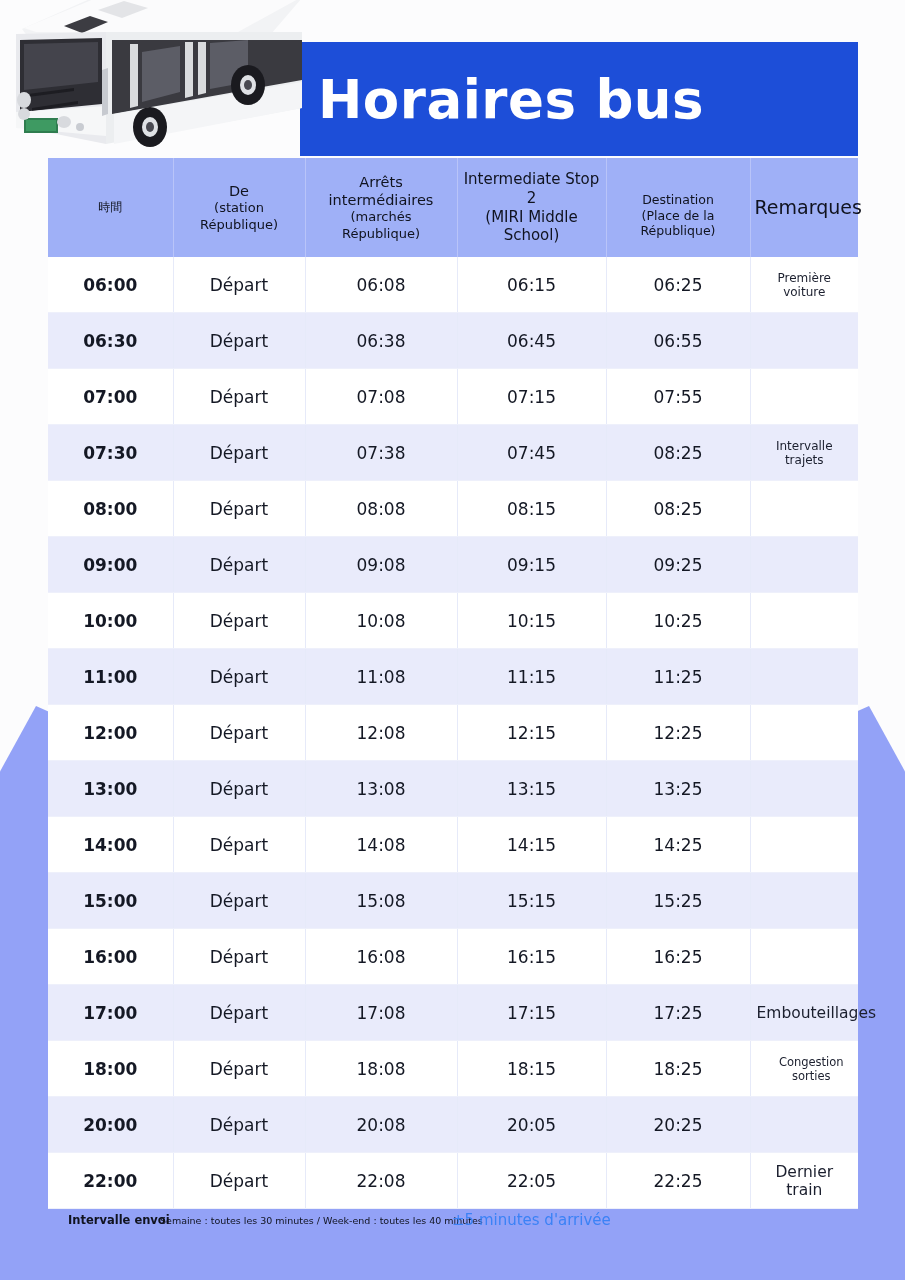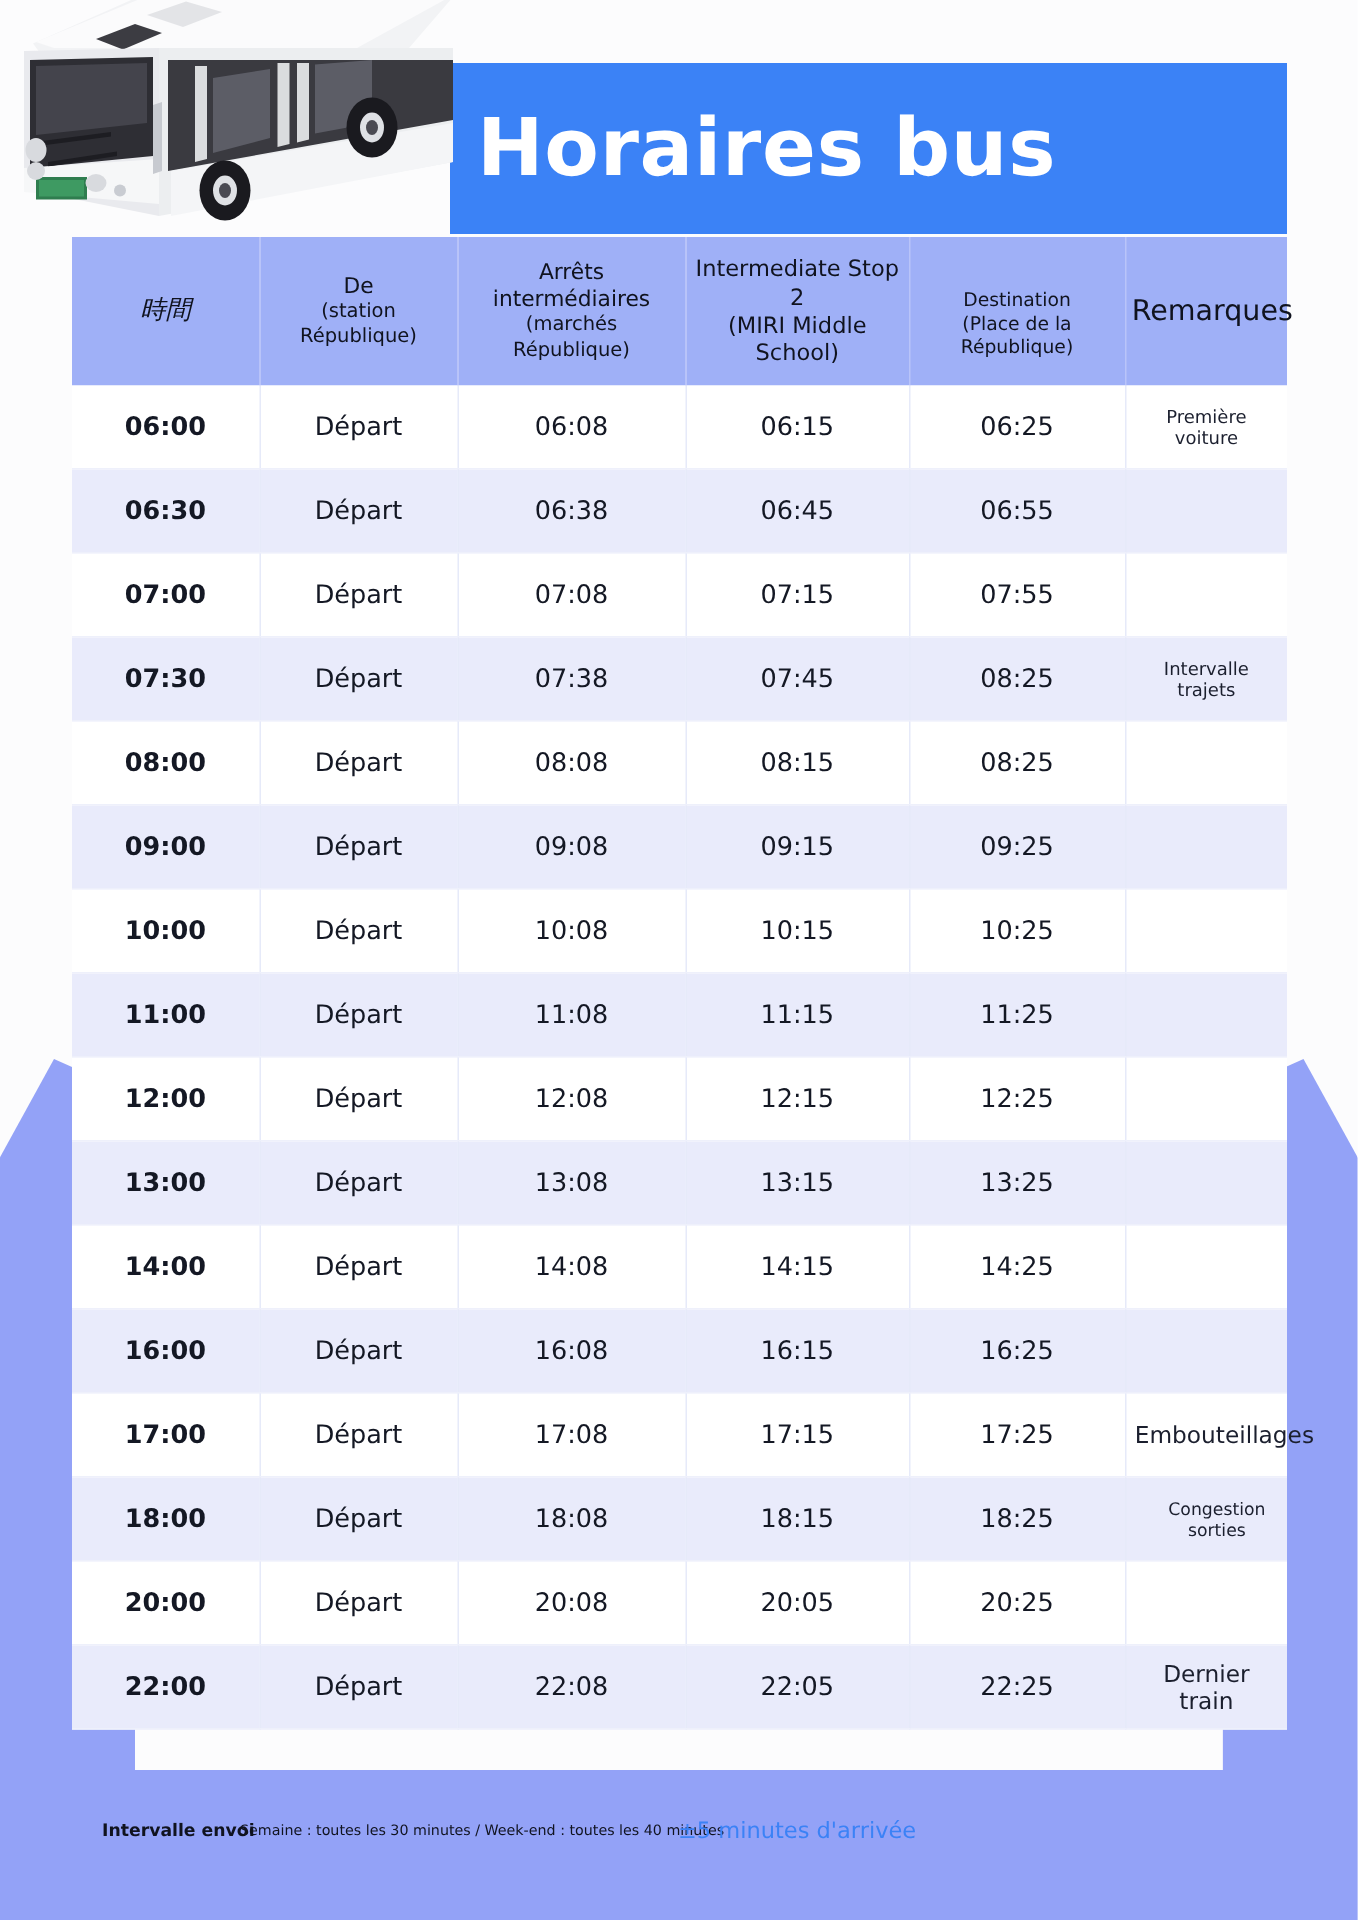--- a/index.html
+++ b/index.html
@@ -49,21 +49,21 @@
     background: #93a2f7;
   }
 
   
   .banner {
     position: absolute;
     left: 300px;
     top: 42px;
     width: 558px;
     height: 114px;
-    background: #3b82f6;
+    background: #1d4ed8;
     z-index: 1;
   }
   .banner-title {
     position: absolute;
     left: 18px;
     top: 50%;
     transform: translateY(-50%);
     color: #ffffff;
     font-size: 53px;
     font-weight: bold;
@@ -109,21 +109,21 @@
     padding: 12px 4px;
     height: 62px;
     vertical-align: middle;
     text-align: center;
     border-right: 1px solid #b9c4f9;
     line-height: 1.25;
   }
   thead th:last-child { border-right: none; }
   .h-main  { font-size: 14.5px; display: block; }
   .h-sub   { font-size: 13px; display: block; }
-  .h-time  { font-size: 17px; font-style: italic; }
+  .h-time  { font-size: 12px; }
   .h-big   { font-size: 19px; }
   .h-stop2 { font-size: 15px; text-align: center; }
   .h-dest-main { font-size: 12.5px; display: block; margin-top: 16px; }
   .h-dest-sub  { font-size: 12.5px; display: block; }
 
   tbody td {
     height: 55px;
     padding: 0 6px;
     text-align: center;
     vertical-align: middle;
@@ -358,20 +358,28 @@
         </tr>
         <tr>
           <td class="cell-time">14:00</td>
           <td class="cell-from">Départ</td>
           <td class="cell-stop1">14:08</td>
           <td class="cell-stop2">14:15</td>
           <td class="cell-dest">14:25</td>
           <td class="cell-remarks"></td>
         </tr>
         <tr>
+          <td class="cell-time">15:00</td>
+          <td class="cell-from">Départ</td>
+          <td class="cell-stop1">15:08</td>
+          <td class="cell-stop2">15:15</td>
+          <td class="cell-dest">15:25</td>
+          <td class="cell-remarks"></td>
+        </tr>
+        <tr>
           <td class="cell-time">16:00</td>
           <td class="cell-from">Départ</td>
           <td class="cell-stop1">16:08</td>
           <td class="cell-stop2">16:15</td>
           <td class="cell-dest">16:25</td>
           <td class="cell-remarks"></td>
         </tr>
         <tr>
           <td class="cell-time">17:00</td>
           <td class="cell-from">Départ</td>

